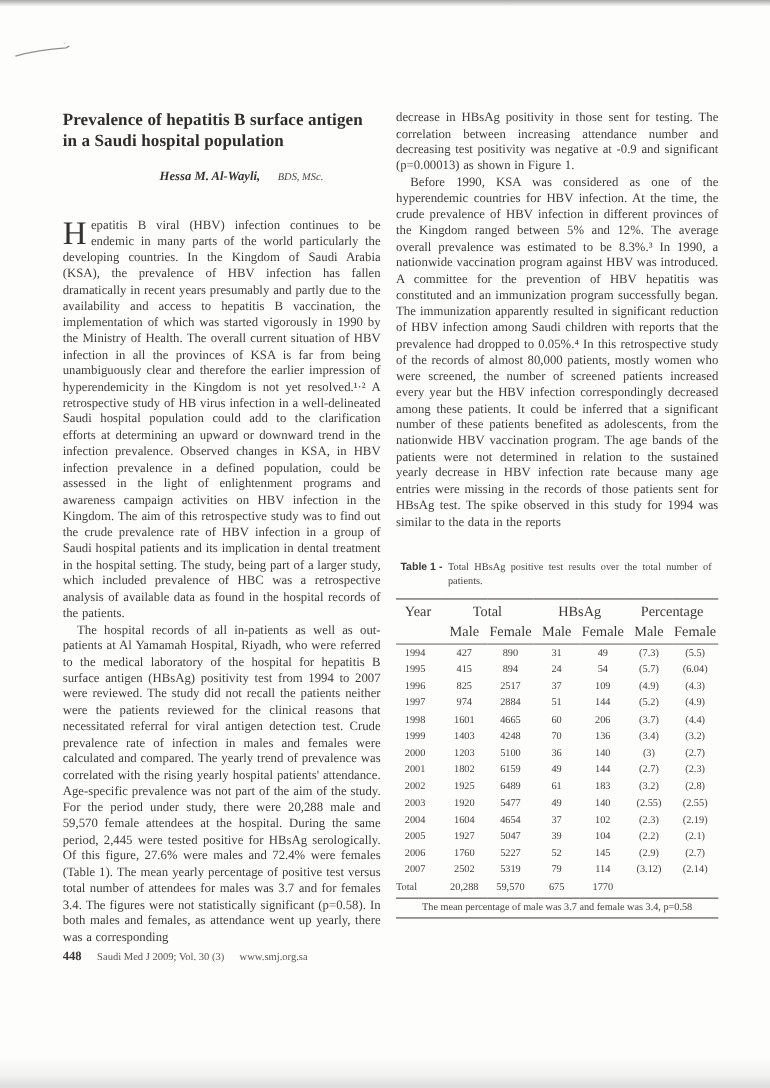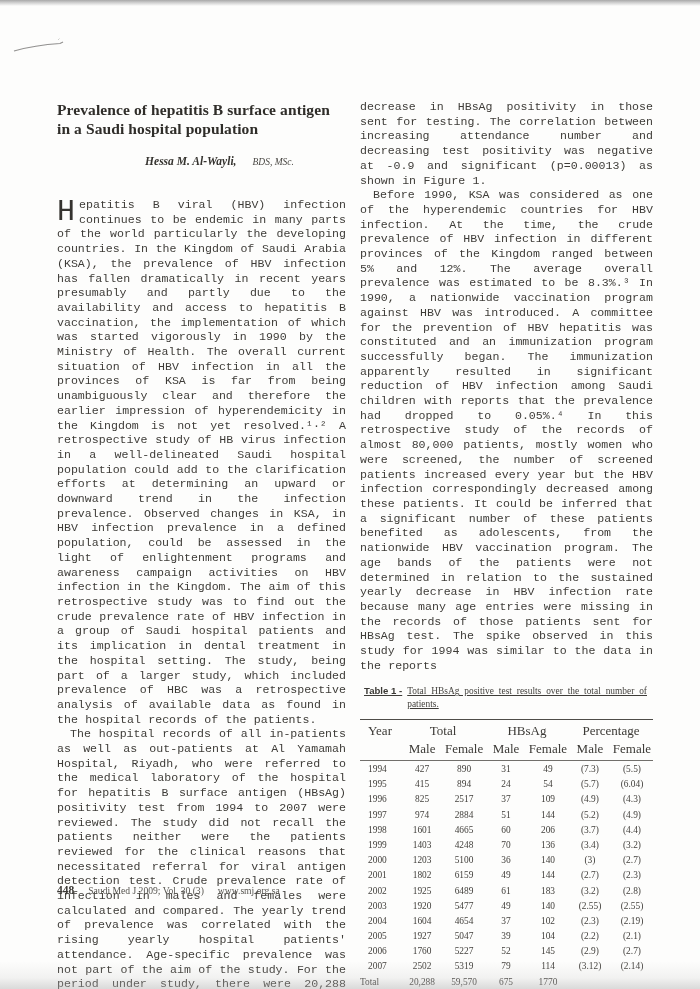--- a/index.html
+++ b/index.html
@@ -32,31 +32,31 @@
     font-size:15.5px; font-weight:bold; color:#2f2d29;
     line-height:19px; letter-spacing:0.1px;
     margin-bottom:13px;
   }
   .author-line { text-align:center; margin-bottom:29px; }
   .author-name { font-weight:bold; font-style:italic; font-size:11.5px; color:#35332f;margin-left:36px; }
   .author-cred { font-style:italic; font-size:9.5px; color:#4a4844;margin-left:12px; }
 
   .body-p {
     font-size:11.6px; line-height:14.7px; text-align:justify;
-    color:#3e3c38; word-spacing:0.4px;font-family:Liberation Mono, monospace;
+    color:#3e3c38; word-spacing:0.4px;
   }
   .body-p.indent { text-indent:13px; }
   .dropcap {
     float:left; font-size:30px; line-height:25px;
     padding:2px 4px 0 0; color:#35332f;
   }
 
   .table-caption {
-    margin-top:12px; display:flex; gap:5px;
-    padding-left:4px; padding-right:6px;text-decoration:underline;
+    margin-top:28px; display:flex; gap:5px;
+    padding-left:4px; padding-right:6px;
   }
   .tc-label {
     font-family:"Liberation Sans","DejaVu Sans",sans-serif;
     font-weight:bold; font-size:9.6px; color:#3a3834; white-space:nowrap;
   }
   .tc-text { font-size:9.4px; line-height:12.5px; color:#45433f; text-align:justify; }
 
   table.data {
     width:100%; margin-top:9px; border-collapse:collapse;
     font-size:9.4px; color:#403e3a;
@@ -72,21 +72,21 @@
   table.data td:first-child { text-align:left; padding-left:8px; }
   table.data tr.total-row td { padding:3px 0 4px 0; }
   table.data tr.total-row { border-bottom:1px solid #4e4c48; }
   .table-note {
     font-size:9.3px; color:#45433f; text-align:center;
     padding:3.5px 0 4px 0; border-bottom:1px solid #4e4c48;
   }
 
   .page-footer {
     position:absolute; left:57px; top:864px;
-    display:flex; align-items:baseline; gap:14px;margin-top:20px;
+    display:flex; align-items:baseline; gap:14px;
   }
   .footer-page { font-size:11.5px; font-weight:bold; color:#3b3935; }
   .footer-journal, .footer-url { font-size:9.6px; color:#56544f; }
 
   col.c-year { width:14%; }
   col.c-num  { width:14.3%; }
 </style>
 </head>
 <body>
 

